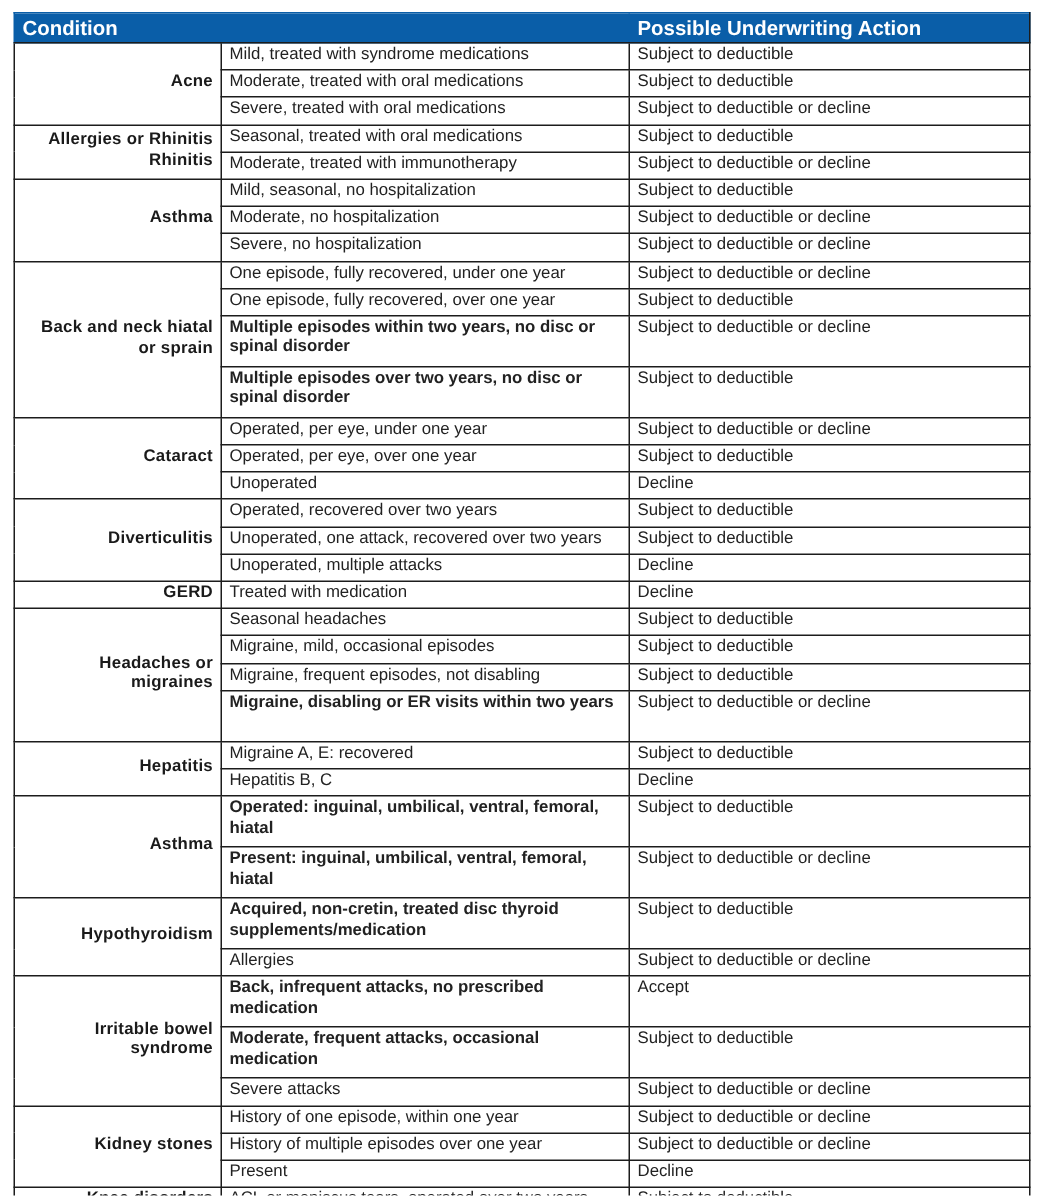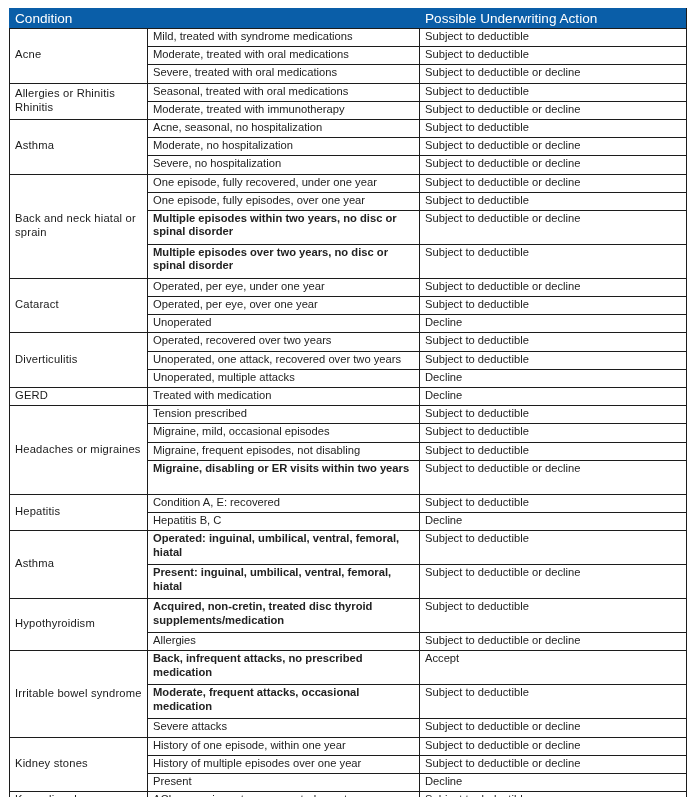--- a/index.html
+++ b/index.html
@@ -12,43 +12,44 @@
     font-family: "Liberation Sans", "DejaVu Sans", sans-serif;
     font-size: 11.2px;
     color: #222;
   }
   table.uw col.c1 { width: 138px; }
   table.uw col.c2 { width: 272px; }
   table.uw col.c3 { width: 267px; }
   table.uw th {
     background: #0a5ea8;
     color: #ffffff;
-    font-weight: normal;
+    font-weight: bold;
     font-size: 13.6px;
     text-align: left;
     padding: 0 5px;
     height: 19px;
     border: 1px solid #1c1c1c;
     border-top-color: #0a5ea8;
     border-left-color: #0a5ea8;
   }
   table.uw th.first { border-right: none; }
   table.uw td {
     border: 1px solid #1c1c1c;
     padding: 1px 5px 2px 5px;
     vertical-align: top;
     line-height: 13.6px;
     height: 14.2px;
   }
   table.uw td.cond {
-    font-weight: normal;
+    font-weight: bold;
     vertical-align: middle;
     color: #1a1a1a;
     letter-spacing: 0.2px;
     padding-left: 5px;
+    text-align: right;
   }
   table.uw td.tall { height: 30px; font-weight: bold; }
 </style>
 </head>
 <body>
 
 <table class="uw">
   <colgroup>
       <col class="c1">
       <col class="c2">
@@ -78,38 +79,38 @@
         <td class="cond" rowspan="2">Allergies or Rhinitis Rhinitis</td>
         <td>Seasonal, treated with oral medications</td>
         <td>Subject to deductible</td>
       </tr>
       <tr>
         <td>Moderate, treated with immunotherapy</td>
         <td>Subject to deductible or decline</td>
       </tr>
       <tr>
         <td class="cond" rowspan="3">Asthma</td>
-        <td>Acne, seasonal, no hospitalization</td>
+        <td>Mild, seasonal, no hospitalization</td>
         <td>Subject to deductible</td>
       </tr>
       <tr>
         <td>Moderate, no hospitalization</td>
         <td>Subject to deductible or decline</td>
       </tr>
       <tr>
         <td>Severe, no hospitalization</td>
         <td>Subject to deductible or decline</td>
       </tr>
       <tr>
         <td class="cond" rowspan="4">Back and neck hiatal or sprain</td>
         <td>One episode, fully recovered, under one year</td>
         <td>Subject to deductible or decline</td>
       </tr>
       <tr>
-        <td>One episode, fully episodes, over one year</td>
+        <td>One episode, fully recovered, over one year</td>
         <td>Subject to deductible</td>
       </tr>
       <tr>
         <td class="tall">Multiple episodes within two years, no disc or spinal disorder</td>
         <td>Subject to deductible or decline</td>
       </tr>
       <tr>
         <td class="tall">Multiple episodes over two years, no disc or spinal disorder</td>
         <td>Subject to deductible</td>
       </tr>
@@ -139,38 +140,38 @@
         <td>Unoperated, multiple attacks</td>
         <td>Decline</td>
       </tr>
       <tr>
         <td class="cond" rowspan="1">GERD</td>
         <td>Treated with medication</td>
         <td>Decline</td>
       </tr>
       <tr>
         <td class="cond" rowspan="4">Headaches or migraines</td>
-        <td>Tension prescribed</td>
+        <td>Seasonal headaches</td>
         <td>Subject to deductible</td>
       </tr>
       <tr>
         <td>Migraine, mild, occasional episodes</td>
         <td>Subject to deductible</td>
       </tr>
       <tr>
         <td>Migraine, frequent episodes, not disabling</td>
         <td>Subject to deductible</td>
       </tr>
       <tr>
         <td class="tall">Migraine, disabling or ER visits within two years</td>
         <td>Subject to deductible or decline</td>
       </tr>
       <tr>
         <td class="cond" rowspan="2">Hepatitis</td>
-        <td>Condition A, E: recovered</td>
+        <td>Migraine A, E: recovered</td>
         <td>Subject to deductible</td>
       </tr>
       <tr>
         <td>Hepatitis B, C</td>
         <td>Decline</td>
       </tr>
       <tr>
         <td class="cond" rowspan="2">Asthma</td>
         <td class="tall">Operated: inguinal, umbilical, ventral, femoral, hiatal</td>
         <td>Subject to deductible</td>

